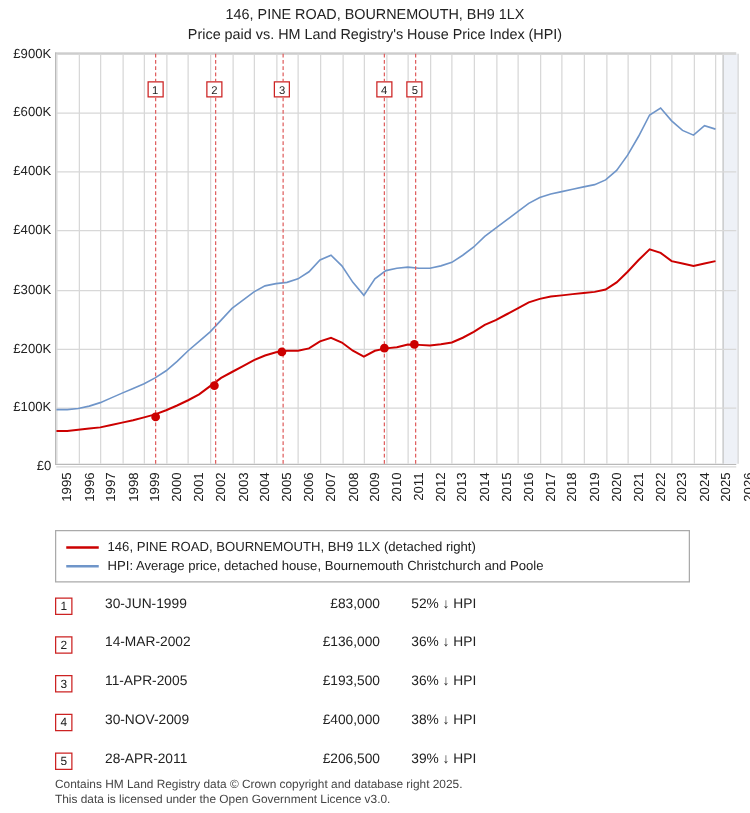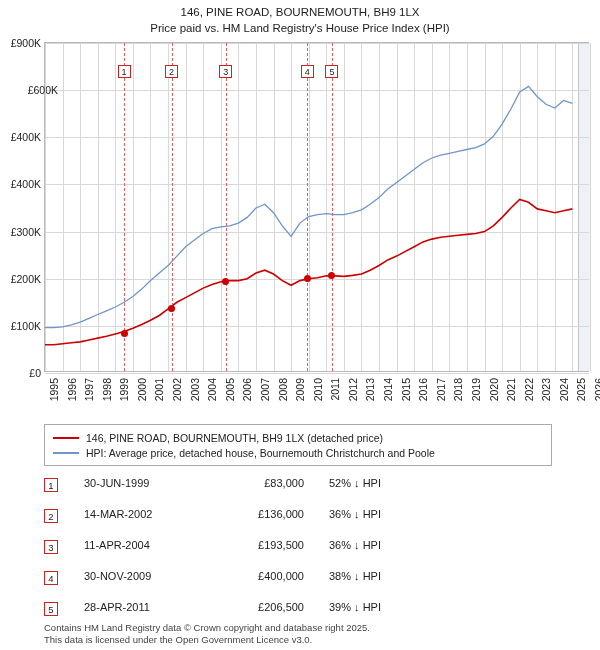--- a/index.html
+++ b/index.html
@@ -230,21 +230,21 @@
         <div class="ylabel" style="top: 282.857px;">£100K</div>
         <div class="gl-h" style="top: 235.714px;"></div>
         <div class="ylabel" style="top: 235.714px;">£200K</div>
         <div class="gl-h" style="top: 188.571px;"></div>
         <div class="ylabel" style="top: 188.571px;">£300K</div>
         <div class="gl-h" style="top: 141.429px;"></div>
         <div class="ylabel" style="top: 141.429px;">£400K</div>
         <div class="gl-h" style="top: 94.2857px;"></div>
         <div class="ylabel" style="top: 94.2857px;">£400K</div>
         <div class="gl-h" style="top: 47.1429px;"></div>
-        <div class="ylabel" style="top: 47.1429px; padding-left: 17px;">£600K</div>
+        <div class="ylabel" style="top: 47.1429px;">£600K</div>
         <div class="gl-h" style="top: 0px;"></div>
         <div class="ylabel" style="top: 0px;">£900K</div>
       </div>
     <div id="grid-v">
         <div class="gl-v" style="left: 0px;"></div>
         <div class="gl-v" style="left: 17.5806px;"></div>
         <div class="gl-v" style="left: 35.1613px;"></div>
         <div class="gl-v" style="left: 52.7419px;"></div>
         <div class="gl-v" style="left: 70.3226px;"></div>
         <div class="gl-v" style="left: 87.9032px;"></div>
@@ -329,21 +329,21 @@
       <div class="xlabel" style="left: 478.677px;">2022</div>
       <div class="xlabel" style="left: 496.258px;">2023</div>
       <div class="xlabel" style="left: 513.839px;">2024</div>
       <div class="xlabel" style="left: 531.419px;">2025</div>
       <div class="xlabel" style="left: 549px;">2026</div>
     </div>
 
   <div id="legend">
     <div class="legend-row">
       <span class="swatch"></span>
-      <span class="legend-text">146, PINE ROAD, BOURNEMOUTH, BH9 1LX (detached price)</span>
+      <span class="legend-text">146, PINE ROAD, BOURNEMOUTH, BH9 1LX (detached right)</span>
     </div>
     <div class="legend-row">
       <span class="swatch hpi"></span>
       <span class="legend-text">HPI: Average price, detached house, Bournemouth Christchurch and Poole</span>
     </div>
   </div>
 
   <div id="sales-table">
       <div class="srow">
         <div class="sbox">1</div>
@@ -352,21 +352,21 @@
         <div class="shpi">52% ↓ HPI</div>
       </div>
       <div class="srow">
         <div class="sbox">2</div>
         <div class="sdate">14-MAR-2002</div>
         <div class="sprice">£136,000</div>
         <div class="shpi">36% ↓ HPI</div>
       </div>
       <div class="srow">
         <div class="sbox">3</div>
-        <div class="sdate">11-APR-2004</div>
+        <div class="sdate">11-APR-2005</div>
         <div class="sprice">£193,500</div>
         <div class="shpi">36% ↓ HPI</div>
       </div>
       <div class="srow">
         <div class="sbox">4</div>
         <div class="sdate">30-NOV-2009</div>
         <div class="sprice">£400,000</div>
         <div class="shpi">38% ↓ HPI</div>
       </div>
       <div class="srow">

